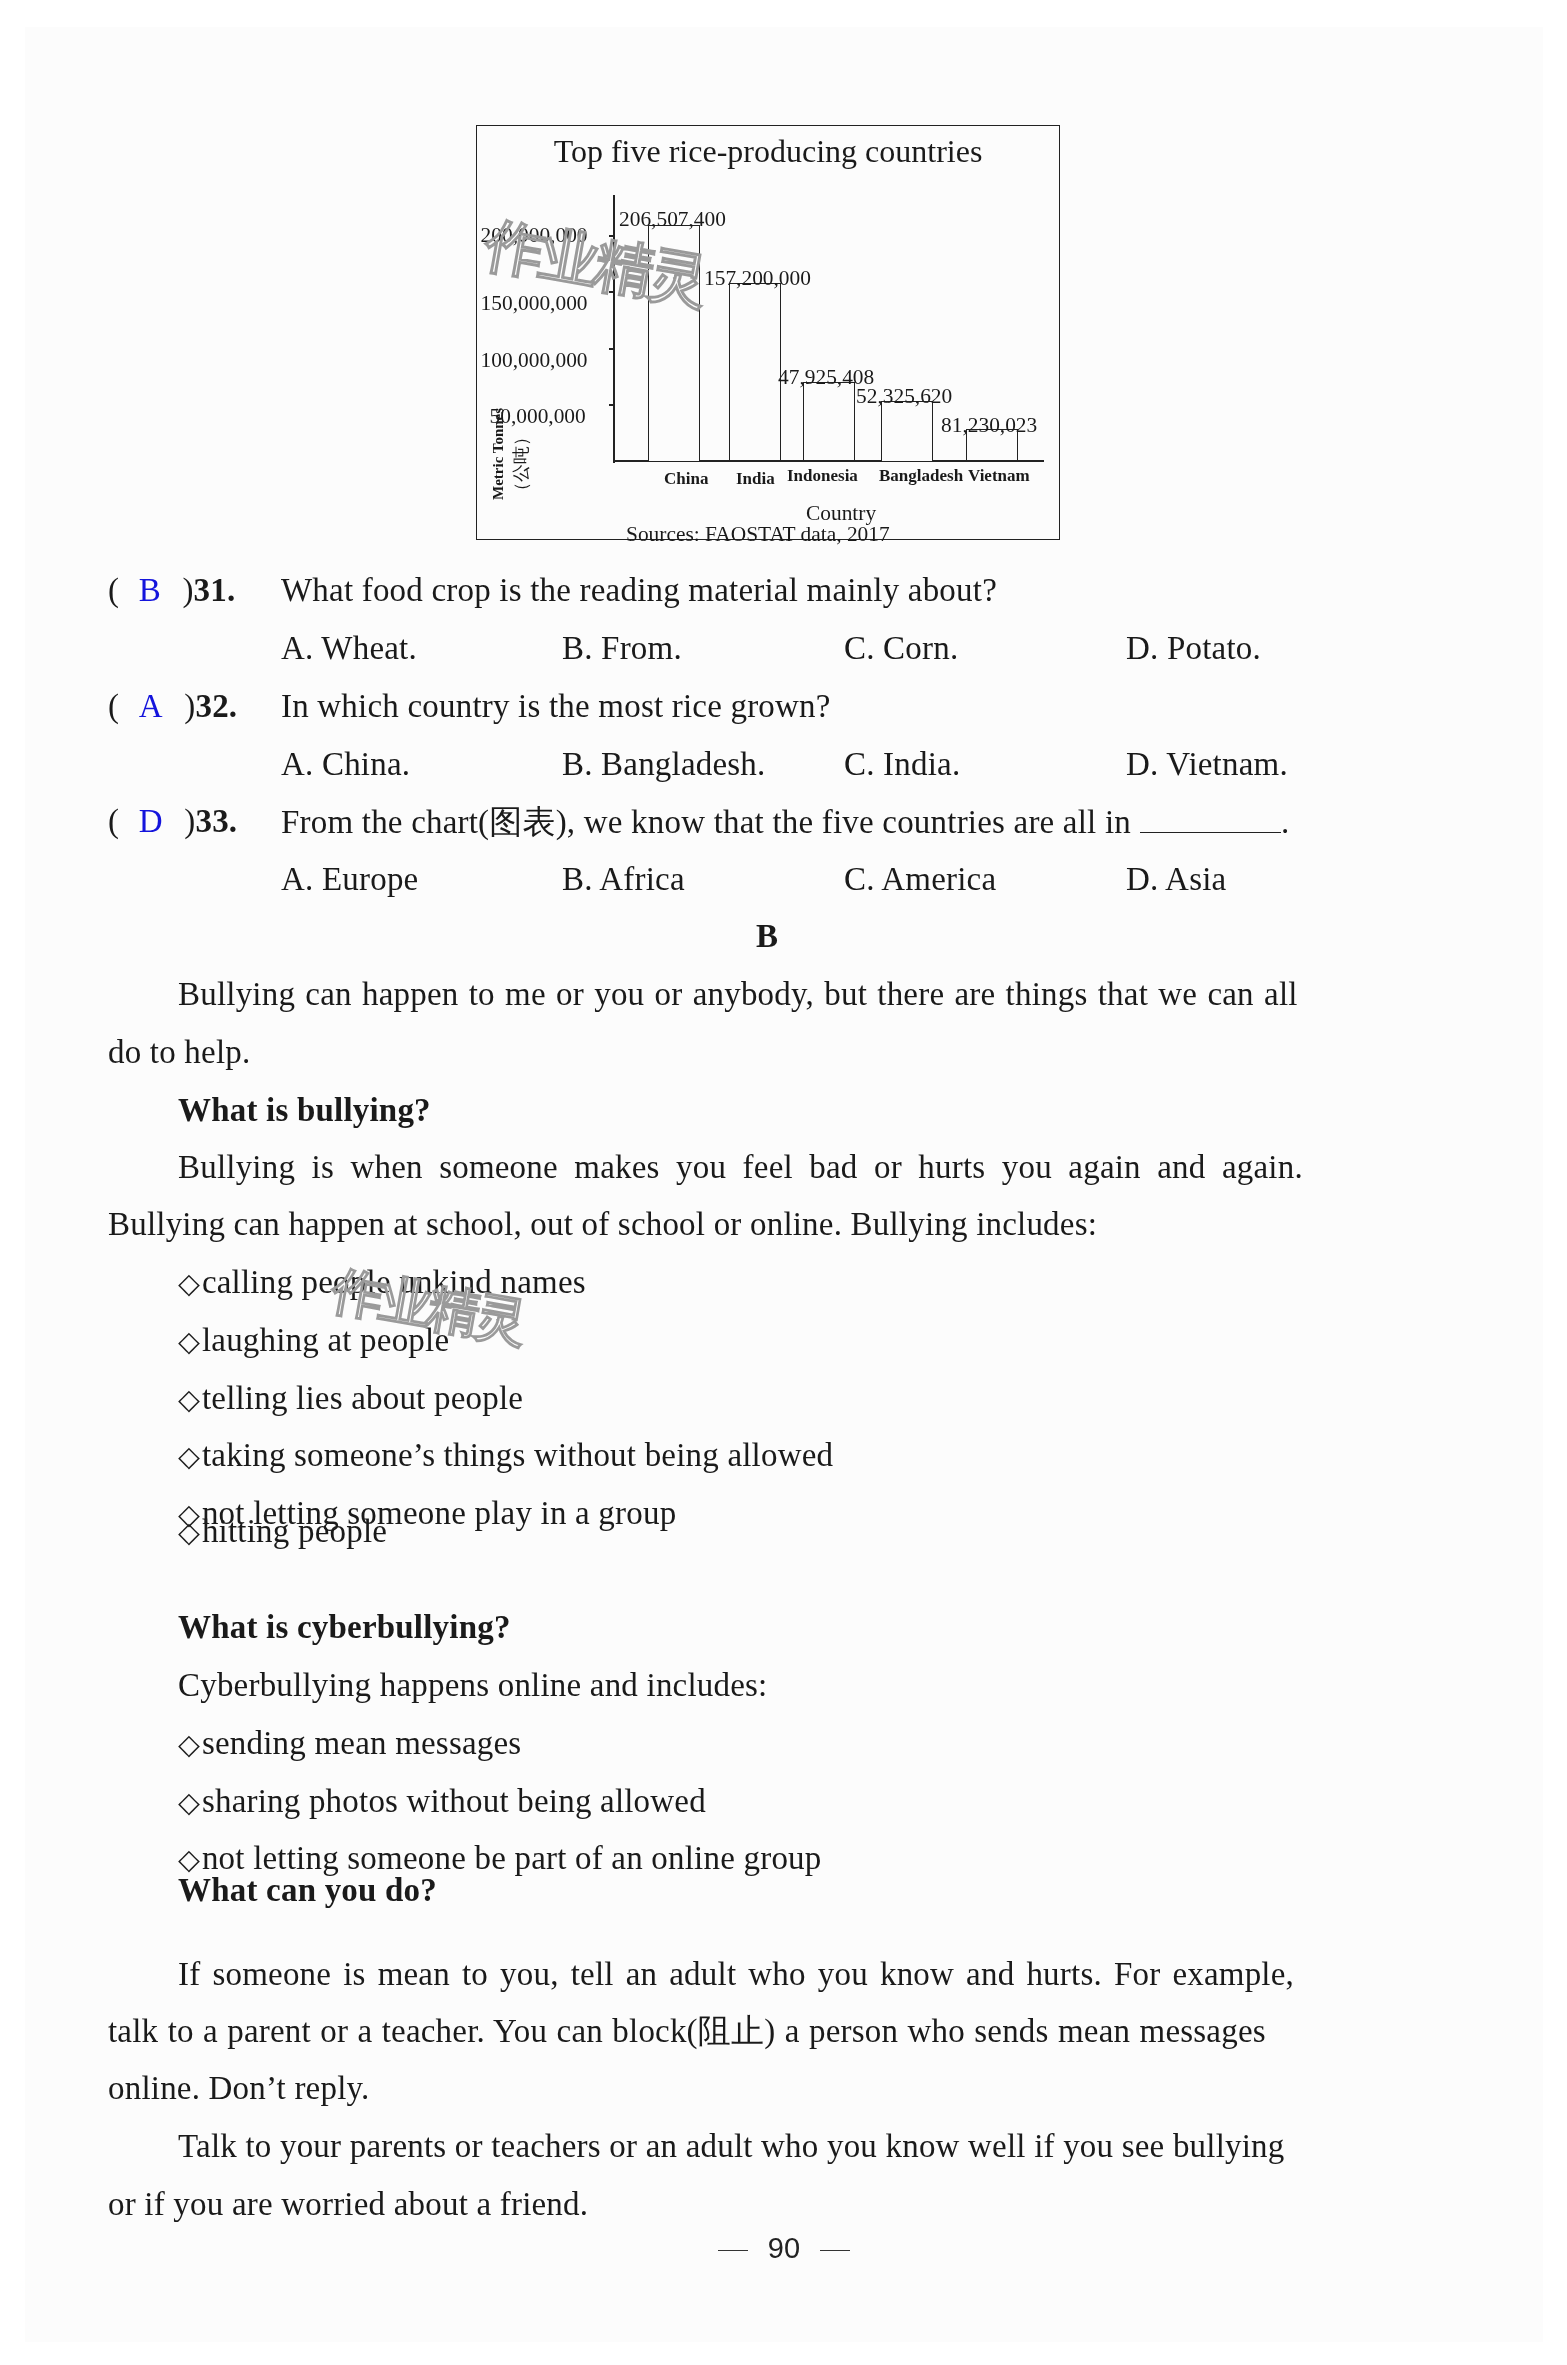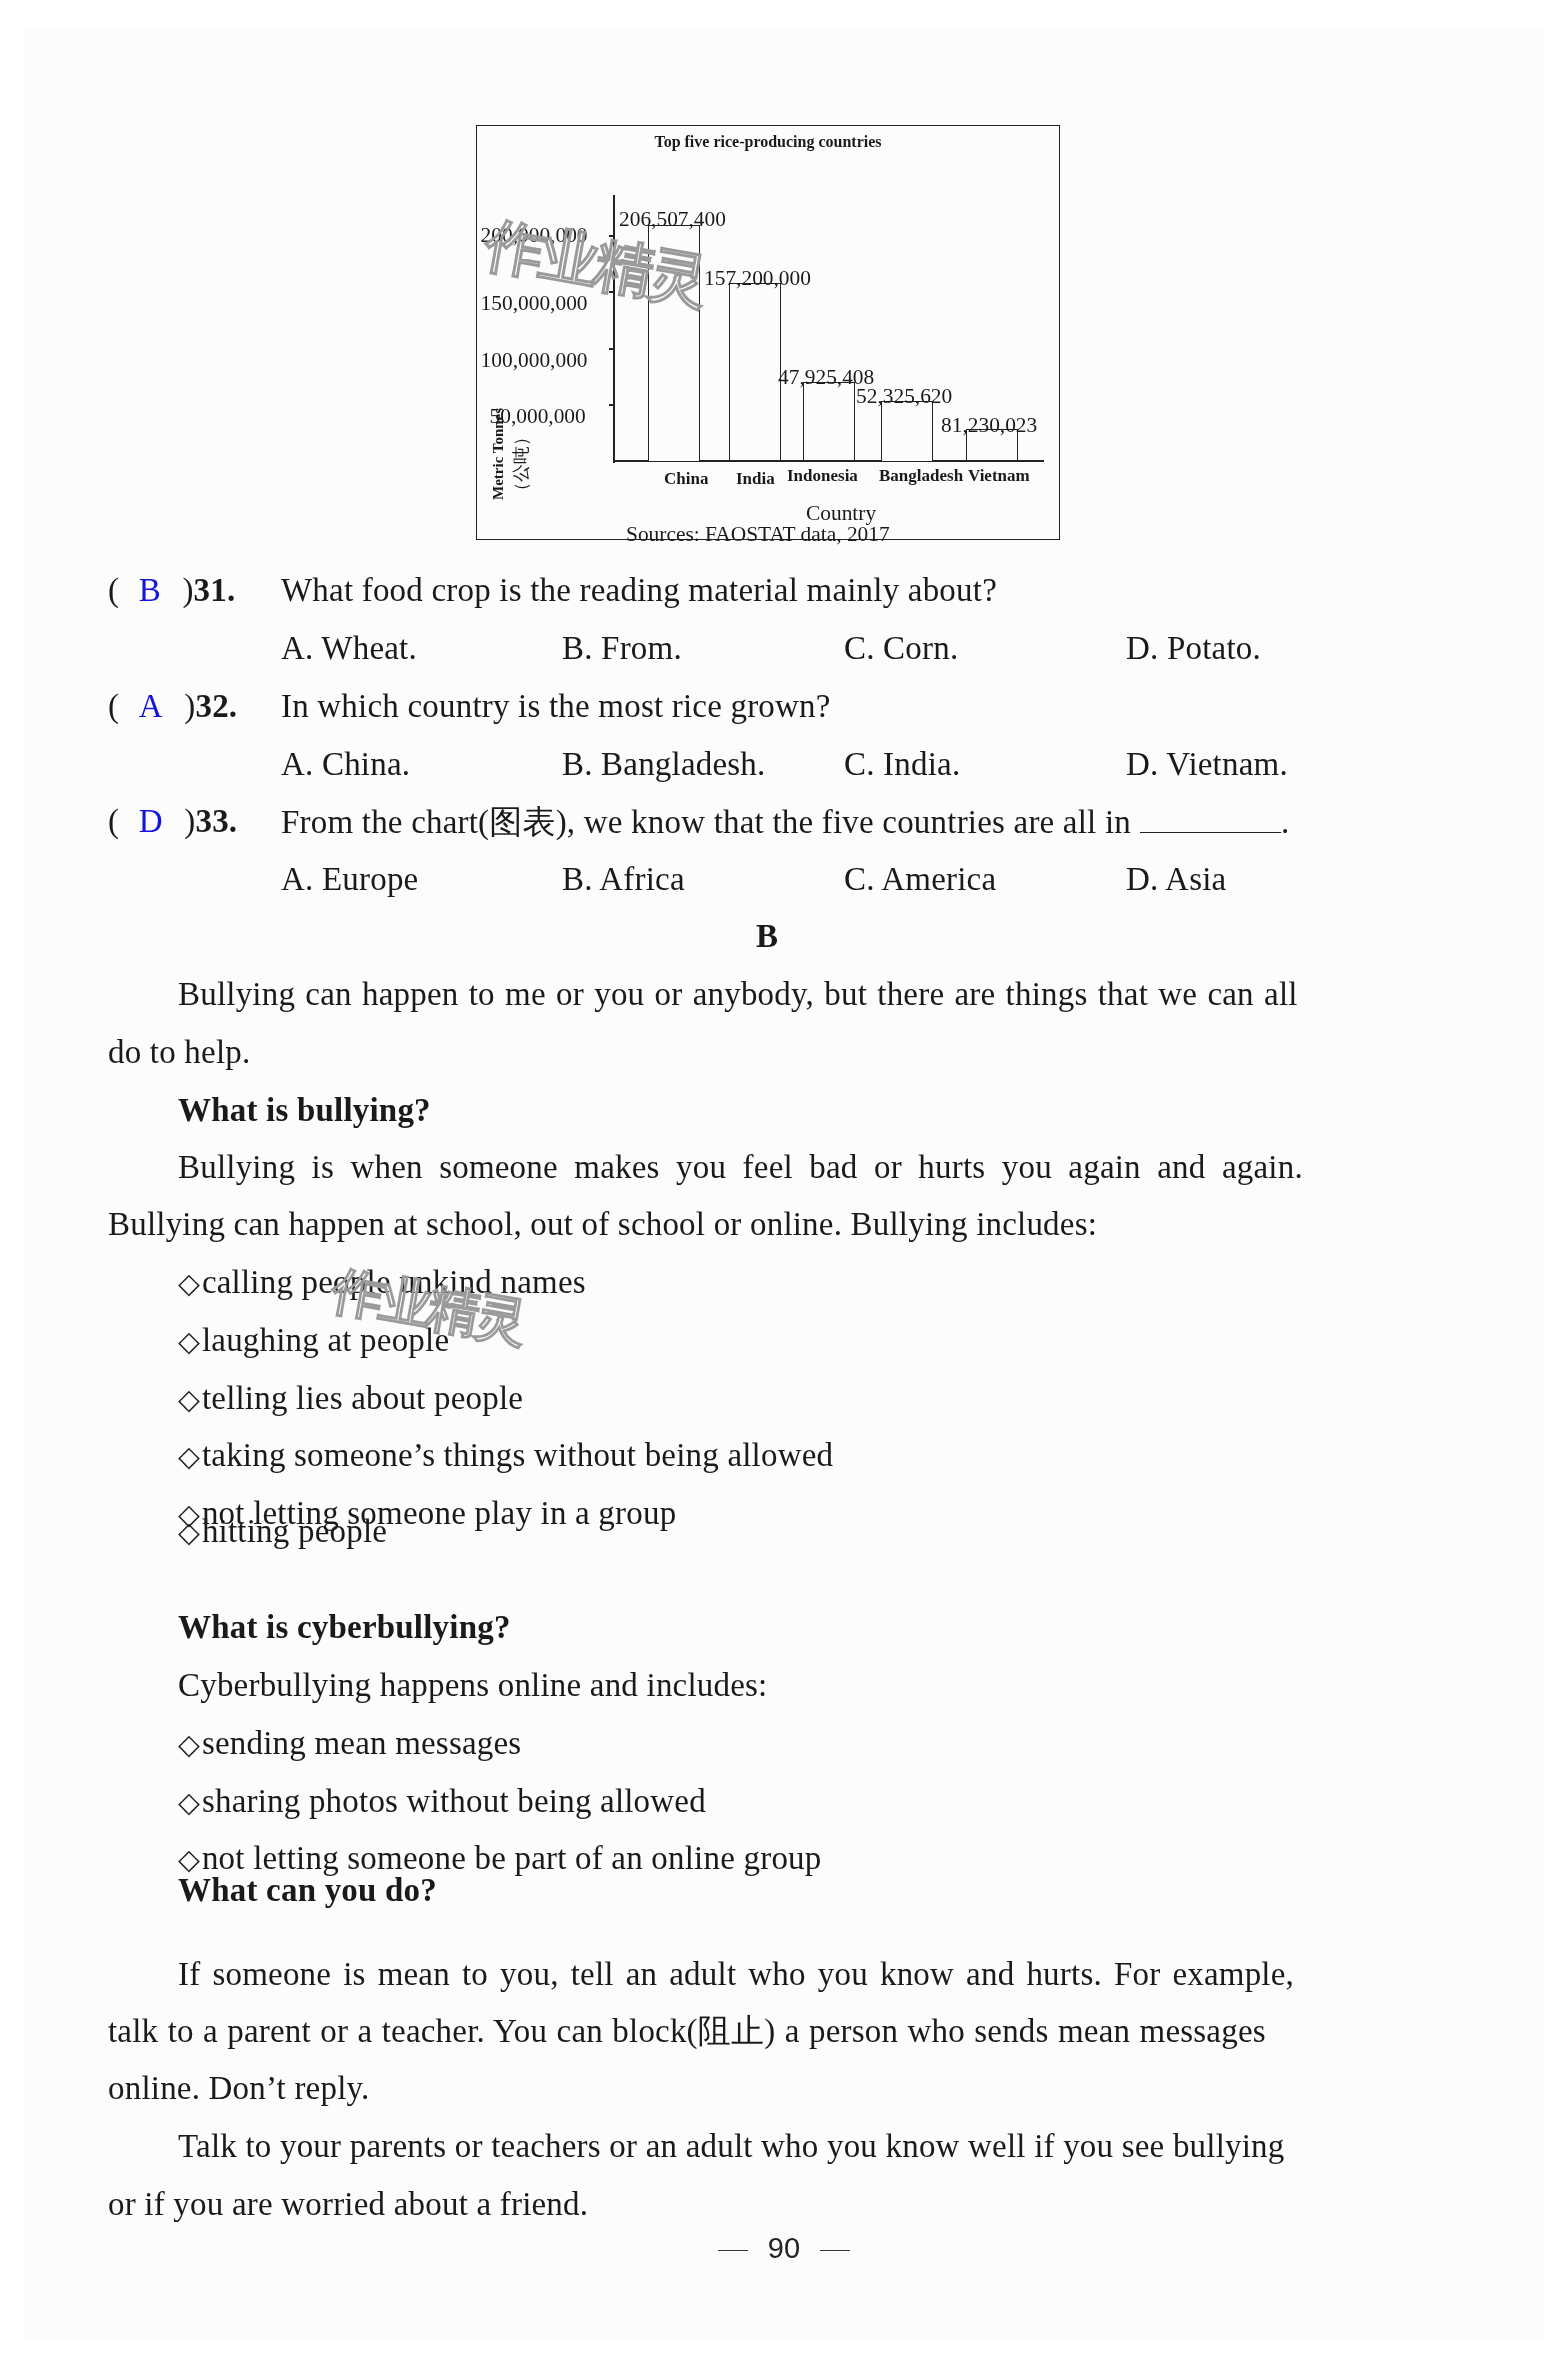--- a/index.html
+++ b/index.html
@@ -7,21 +7,21 @@
          font-family:"Liberation Serif","DejaVu Serif",serif; color:#1a1a1a; }
   .page { position:absolute; left:25px; top:27px; width:1518px; height:2315px; background:#fcfcfc; }
   .abs { position:absolute; white-space:nowrap; }
   .txt { font-size:33px; line-height:39px; letter-spacing:0.2px; }
   .bold { font-weight:bold; }
   .ans { color:#1414dc; }
   .paren { color:#1a1a1a; }
 
   
   .chart-box { position:absolute; left:476px; top:125px; width:584px; height:415px; border:1.8px solid #222; background:#fcfcfc; box-sizing:border-box; }
-  .chart-title { position:absolute; left:0; width:100%; top:7.1px; text-align:center; font-size:16px; font-weight:bold; font-family:"Liberation Serif",serif; }
+  .chart-title { position:absolute; left:0; width:100%; top:7.1px; text-align:center; font-size:32px; font-weight:normal; font-family:"Liberation Serif",serif; }
   .c-lbl { position:absolute; font-size:21.4px; font-family:"Liberation Serif",serif; white-space:nowrap;margin-top:13px; }
   .c-cat { position:absolute; font-size:17px; font-weight:bold; font-family:"Liberation Serif",serif; white-space:nowrap; }
   .y-axis { position:absolute; left:136px; top:69px; width:1.8px; height:268px; background:#222; }
   .x-axis { position:absolute; left:136px; top:334px; width:431px; height:1.8px; background:#222; }
   .tick { position:absolute; left:132px; width:6.2px; height:1.8px; background:#222; }
   .bar { position:absolute; border:1.8px solid #222; border-bottom:none; box-sizing:border-box; background:#fcfcfc; }
   .y-title { position:absolute; left:12.5px; top:374px; transform:rotate(-90deg); transform-origin:left top; font-size:15px; font-weight:bold; font-family:"Liberation Serif",serif; white-space:nowrap; }
   .y-title-cn { position:absolute; left:32px; top:374px; transform:rotate(-90deg); transform-origin:left top; font-size:18px; font-family:"DejaVu Sans",sans-serif; white-space:nowrap; }
 
   .watermark { position:absolute; font-family:"DejaVu Sans",sans-serif; font-weight:bold; color:transparent;

